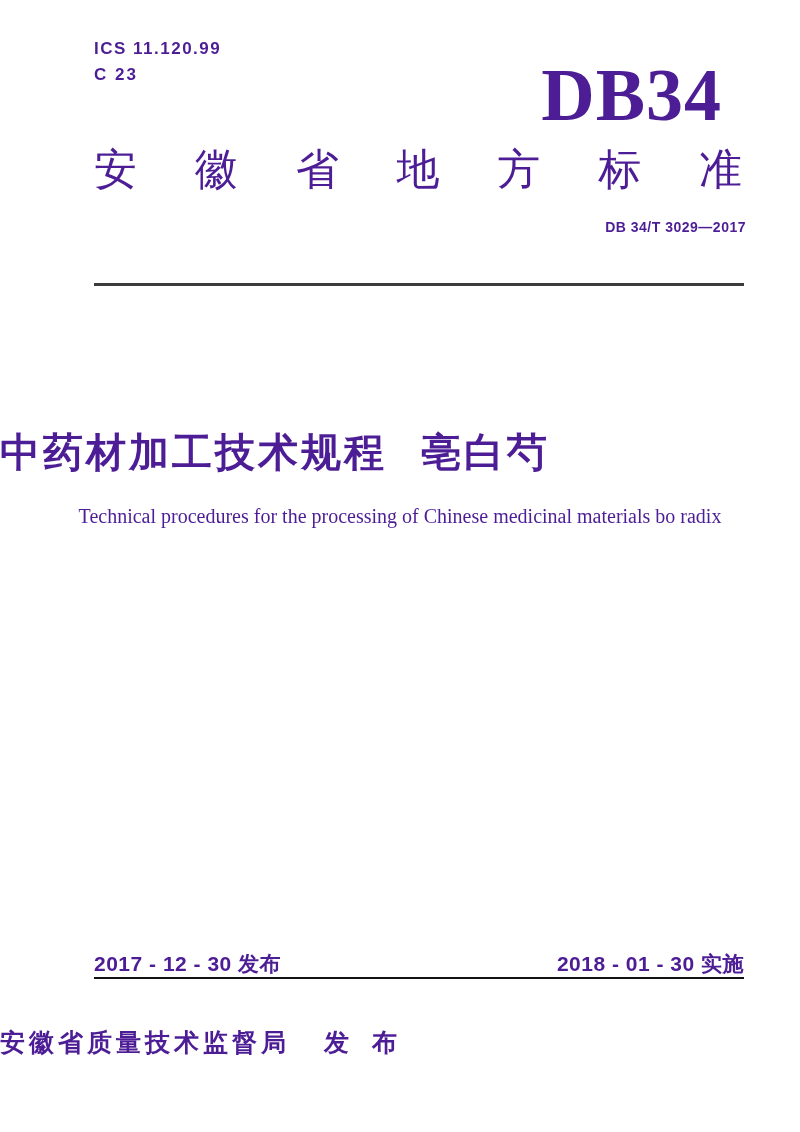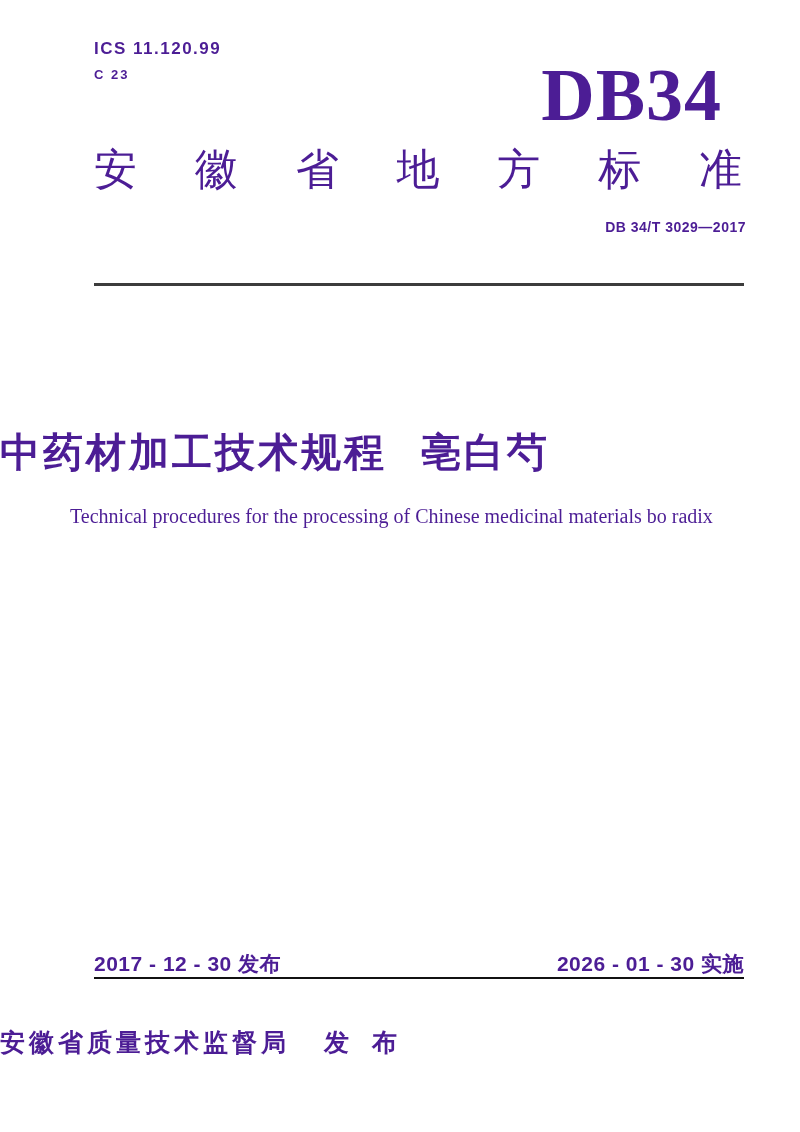--- a/index.html
+++ b/index.html
@@ -21,21 +21,21 @@
     font-size: 17px;
     font-weight: 700;
     letter-spacing: 1.5px;
     line-height: 26px;
     white-space: pre;
   }
   .doc-class {
     position: absolute;
     left: 94px;
     top: 62px;
-    font-size: 13px;
+    font-size: 17px;
     font-weight: 700;
     letter-spacing: 2px;
     line-height: 26px;
   }
   .logo {
     position: absolute;
     right: 78px;
     top: 58px;
     font-family: "Liberation Serif", "DejaVu Serif", serif;
     font-weight: 700;
@@ -83,20 +83,21 @@
   }
   .title-gap {
     display: inline-block;
     width: 34px;
   }
   .title-en {
     position: absolute;
     left: 70px;
     top: 501px;
     width: 660px;
+    text-align: center;
     font-family: "Liberation Serif", "DejaVu Serif", serif;
     font-size: 20px;
     line-height: 31px;
     font-weight: 400;
   }
   .dates {
     position: absolute;
     left: 94px;
     top: 950px;
     width: 650px;
@@ -154,21 +155,21 @@
   <div class="title-cn">
     <span>中药材加工技术规程</span><span class="title-gap"></span><span>亳白芍</span>
   </div>
 
   <div class="title-en">
     <div>Technical procedures for the processing of Chinese medicinal materials bo radix</div>
   </div>
 
   <div class="dates">
     <span>2017 - 12 - 30 发布</span>
-    <span>2026 - 01 - 30 实施</span>
+    <span>2018 - 01 - 30 实施</span>
   </div>
 
   <div class="rule-bottom"></div>
 
   <div class="publisher">
     <span class="publisher-name">安徽省质量技术监督局</span><span class="publisher-sep"></span><span class="publish-label">发 布</span>
   </div>
 
 </div>
 

